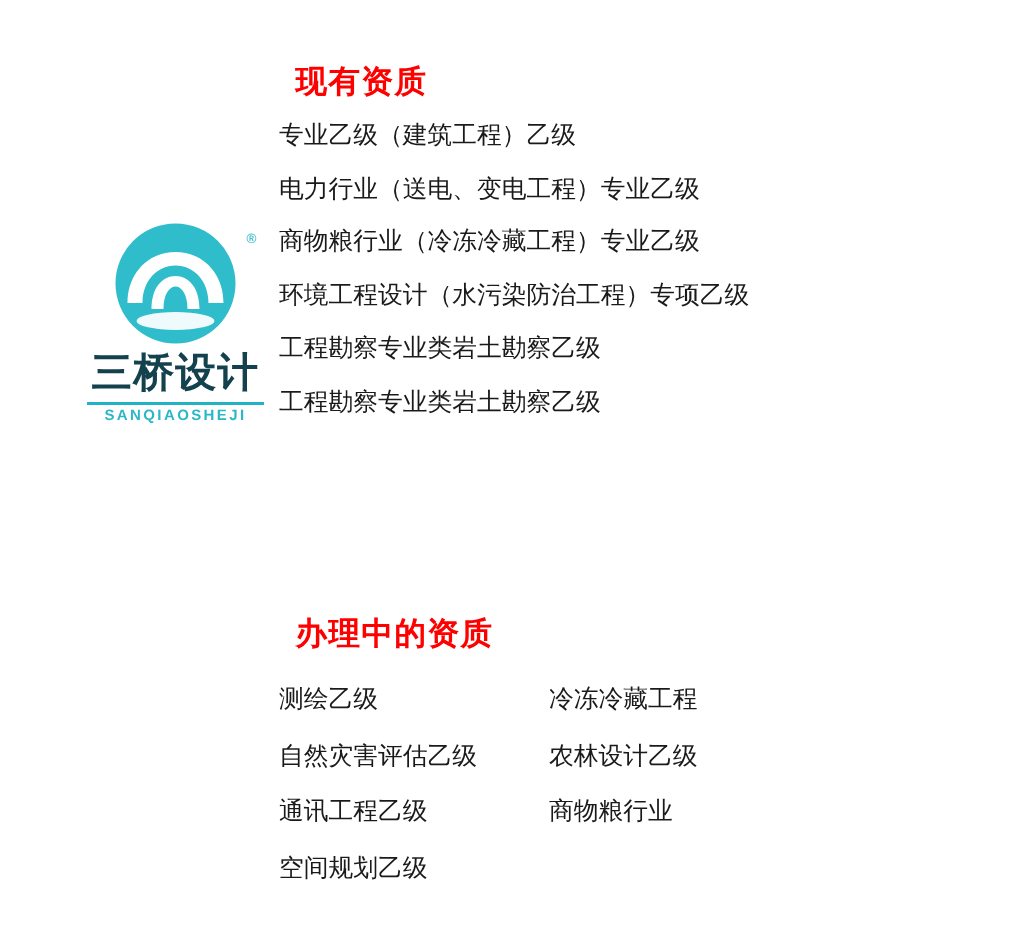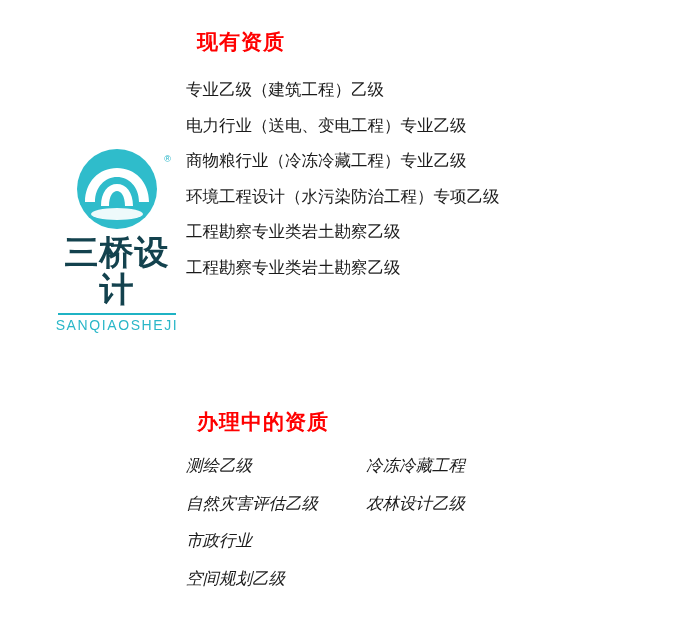--- a/index.html
+++ b/index.html
@@ -41,50 +41,50 @@
   .logo-reg {
     position: absolute;
     right: -2px;
     top: 6px;
     font-size: 9px;
     color: #19b0c4;
     font-family: "Liberation Sans", sans-serif;
   }
   .logo-name {
     font-family: "Liberation Sans", sans-serif;
-    font-size: 34px;
+    font-size: 27px;
     font-weight: bold;
     color: #13424e;
     letter-spacing: 1px;
     line-height: 1.1;
   }
   .logo-sub {
     font-family: "Liberation Sans", sans-serif;
-    font-size: 14px;
-    font-weight: normal;
+    font-size: 10px;
+    font-weight: bold;
     color: #2ab7c8;
     letter-spacing: 1.6px;
     margin-top: 2px;
   }
   .logo-rule {
     width: 118px;
     height: 2px;
     background: #1fb3c4;
     margin: 4px auto 0 auto;
   }
 
   
   .section-title {
     position: absolute;
     color: #ff0000;
     font-weight: bold;
     font-size: 21px;
     letter-spacing: 1px;
   }
-  #title-existing { left: 197px; top: 28px; font-family: Liberation Mono, monospace; }
+  #title-existing { left: 197px; top: 40px; font-family: Liberation Mono, monospace; }
   #title-processing { left: 197px; top: 408px; }
 
   .list-existing {
     position: absolute;
     left: 186px;
     top: 82px;
     width: 500px;
   }
   .list-existing .item {
     font-size: 16.5px;
@@ -92,21 +92,20 @@
     line-height: 1;
     margin-bottom: 19px;
     white-space: nowrap;
   }
 
   .grid-processing {
     position: absolute;
     left: 186px;
     top: 458px;
     width: 420px;
-    font-style: italic;
   }
   .grid-row {
     display: flex;
     margin-bottom: 21px;
   }
   .grid-row .cell {
     font-size: 16.5px;
     color: #1a1a1a;
     line-height: 1;
   }
@@ -149,21 +148,22 @@
   <div class="grid-processing">
     <div class="grid-row">
       <div class="cell left">测绘乙级</div>
       <div class="cell right">冷冻冷藏工程</div>
     </div>
     <div class="grid-row">
       <div class="cell left">自然灾害评估乙级</div>
       <div class="cell right">农林设计乙级</div>
     </div>
     <div class="grid-row">
-      <div class="cell right">市政行业</div>
+      <div class="cell left">通讯工程乙级</div>
+      <div class="cell right">商物粮行业</div>
     </div>
     <div class="grid-row">
       <div class="cell left">空间规划乙级</div>
       <div class="cell right"></div>
     </div>
   </div>
 
 </div>
 
 </body></html>

